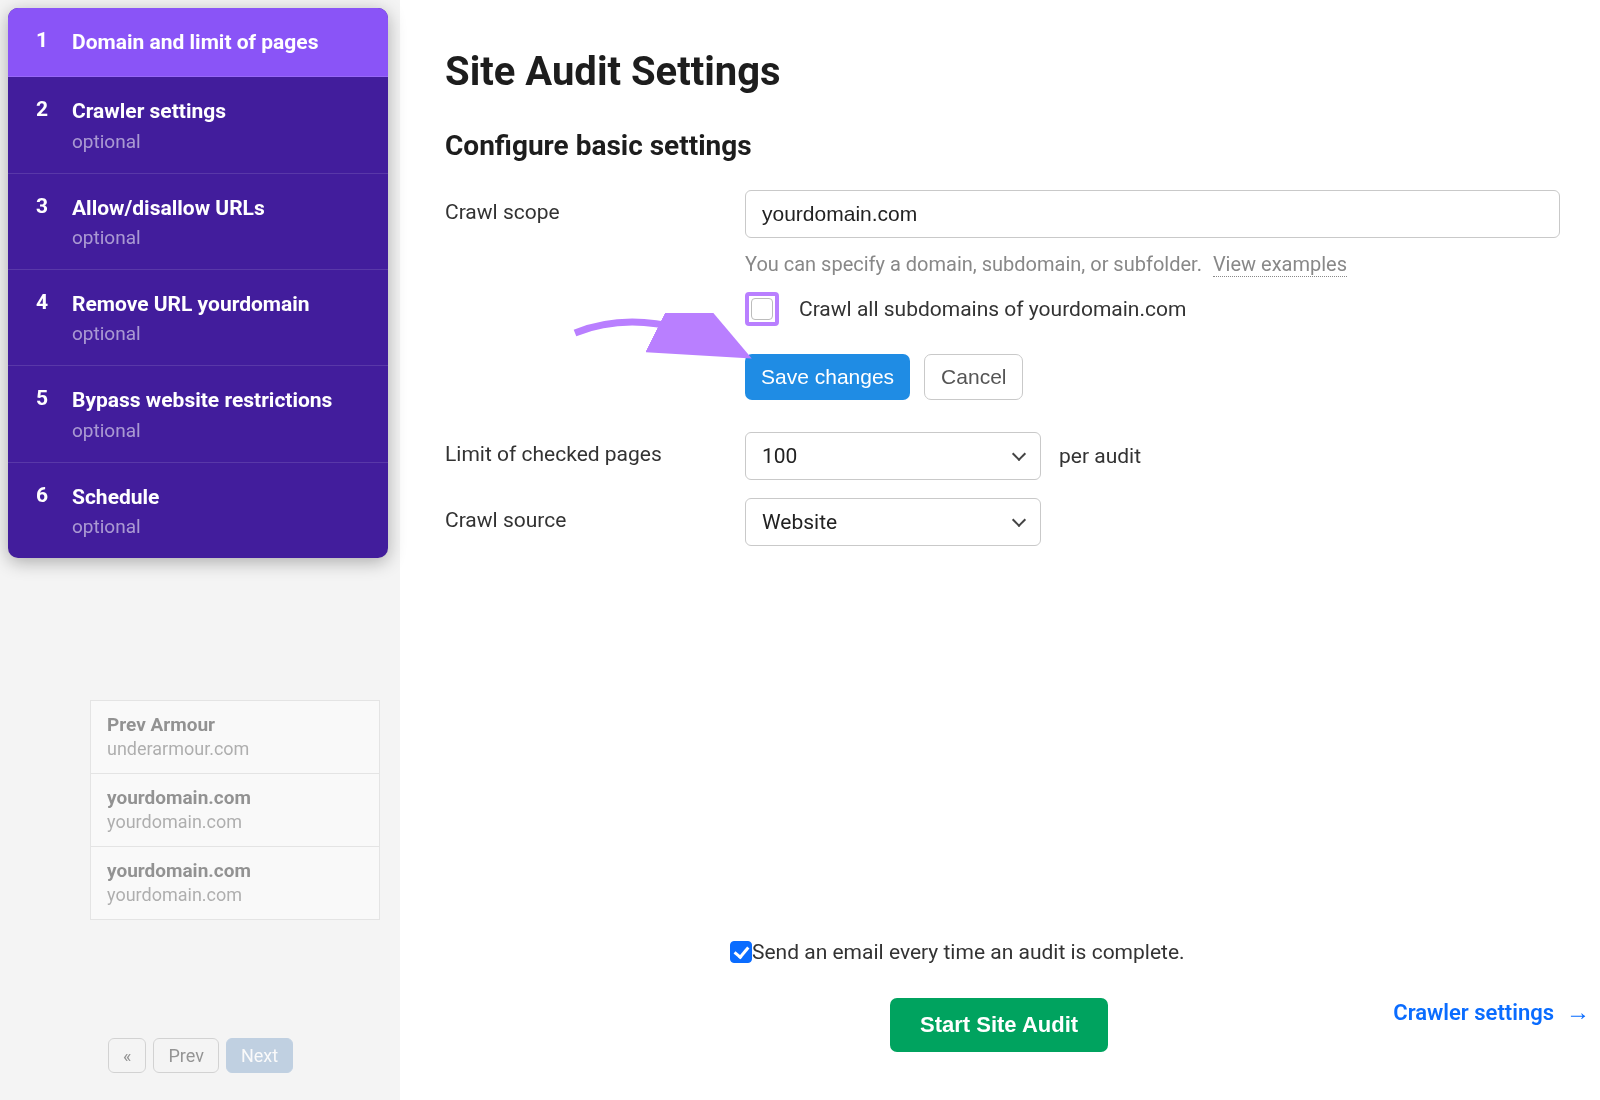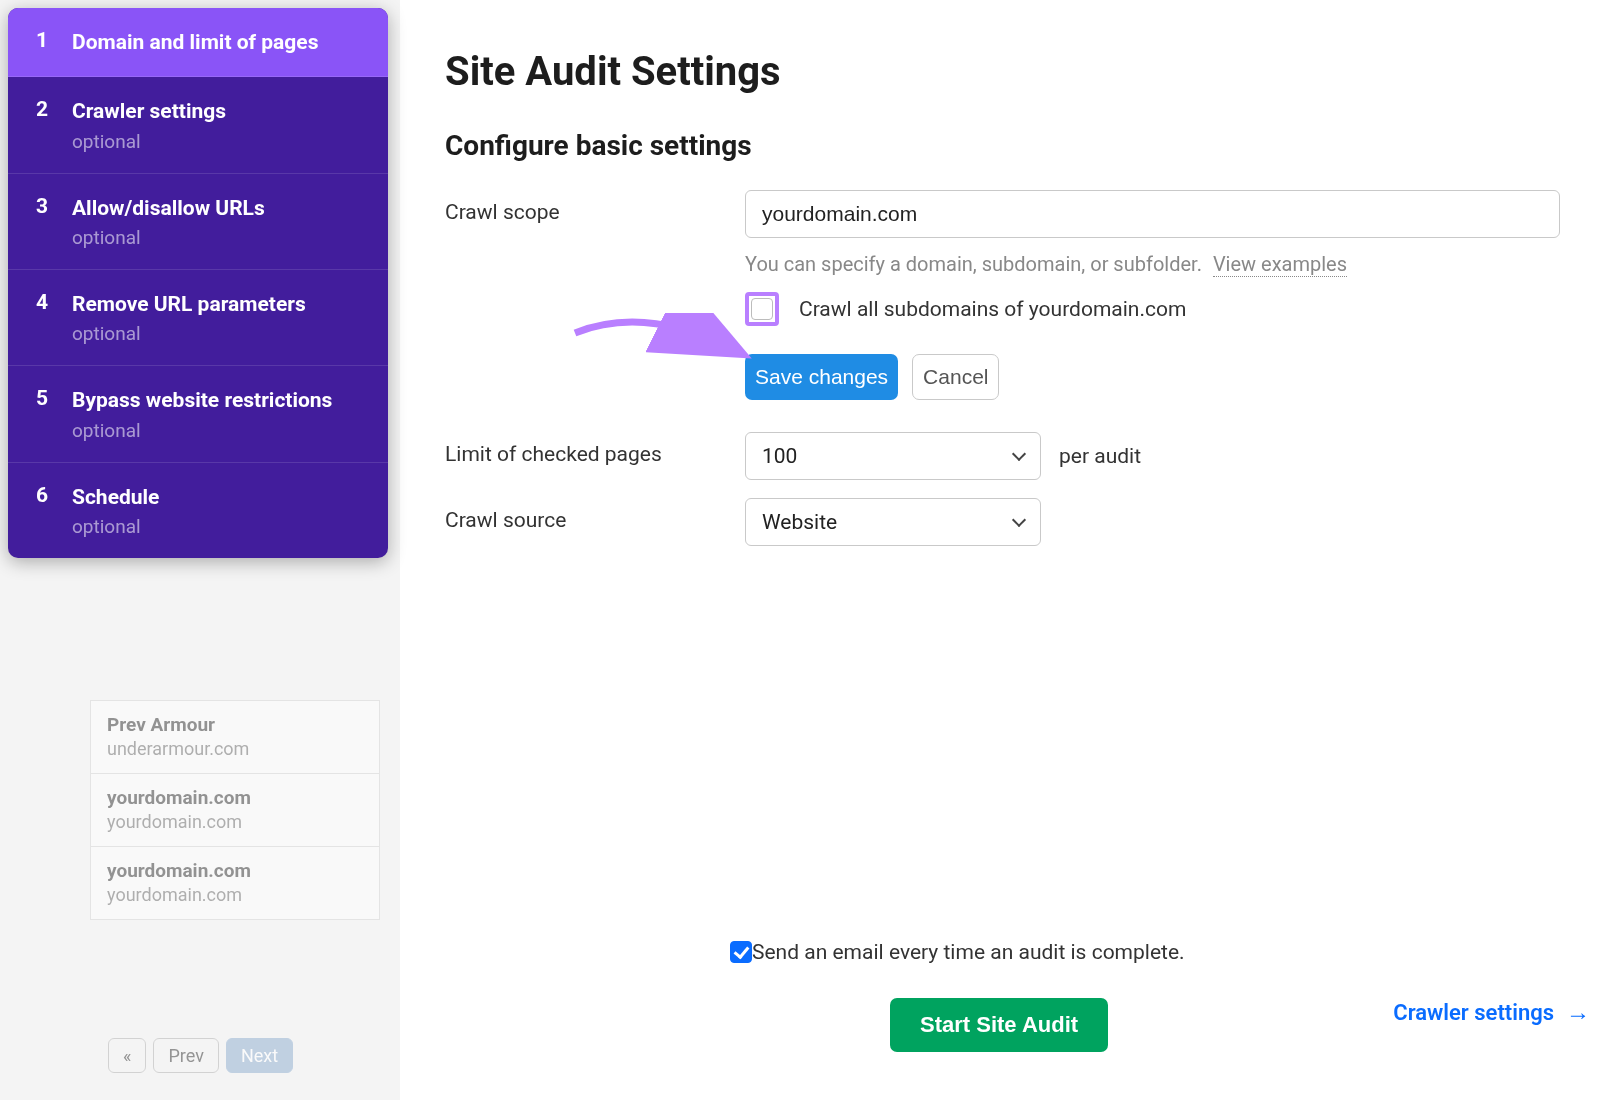--- a/index.html
+++ b/index.html
@@ -180,21 +180,21 @@
   }
   .cb-label { font-size: 21px; color: #333; }
   .btn-row {
     display: flex;
     gap: 14px;
     margin-top: 28px;
     margin-left: 0;
   }
   .btn {
     height: 46px;
-    padding: 0 10px;
+    padding: 0 16px;
     border-radius: 7px;
     font-size: 21px;
     cursor: pointer;
     display: inline-flex;
     align-items: center;
   }
   .btn-primary {
     background: #1f8ce4;
     color: #fff;
     border: none;
@@ -329,21 +329,21 @@
   <div class="side-item">
     <div class="side-num">3</div>
     <div class="side-text">
       <div class="side-label">Allow/disallow URLs</div>
       <div class="side-opt">optional</div>
     </div>
   </div>
   <div class="side-item">
     <div class="side-num">4</div>
     <div class="side-text">
-      <div class="side-label">Remove URL parameters</div>
+      <div class="side-label">Remove URL yourdomain</div>
       <div class="side-opt">optional</div>
     </div>
   </div>
   <div class="side-item">
     <div class="side-num">5</div>
     <div class="side-text">
       <div class="side-label">Bypass website restrictions</div>
       <div class="side-opt">optional</div>
     </div>
   </div>

